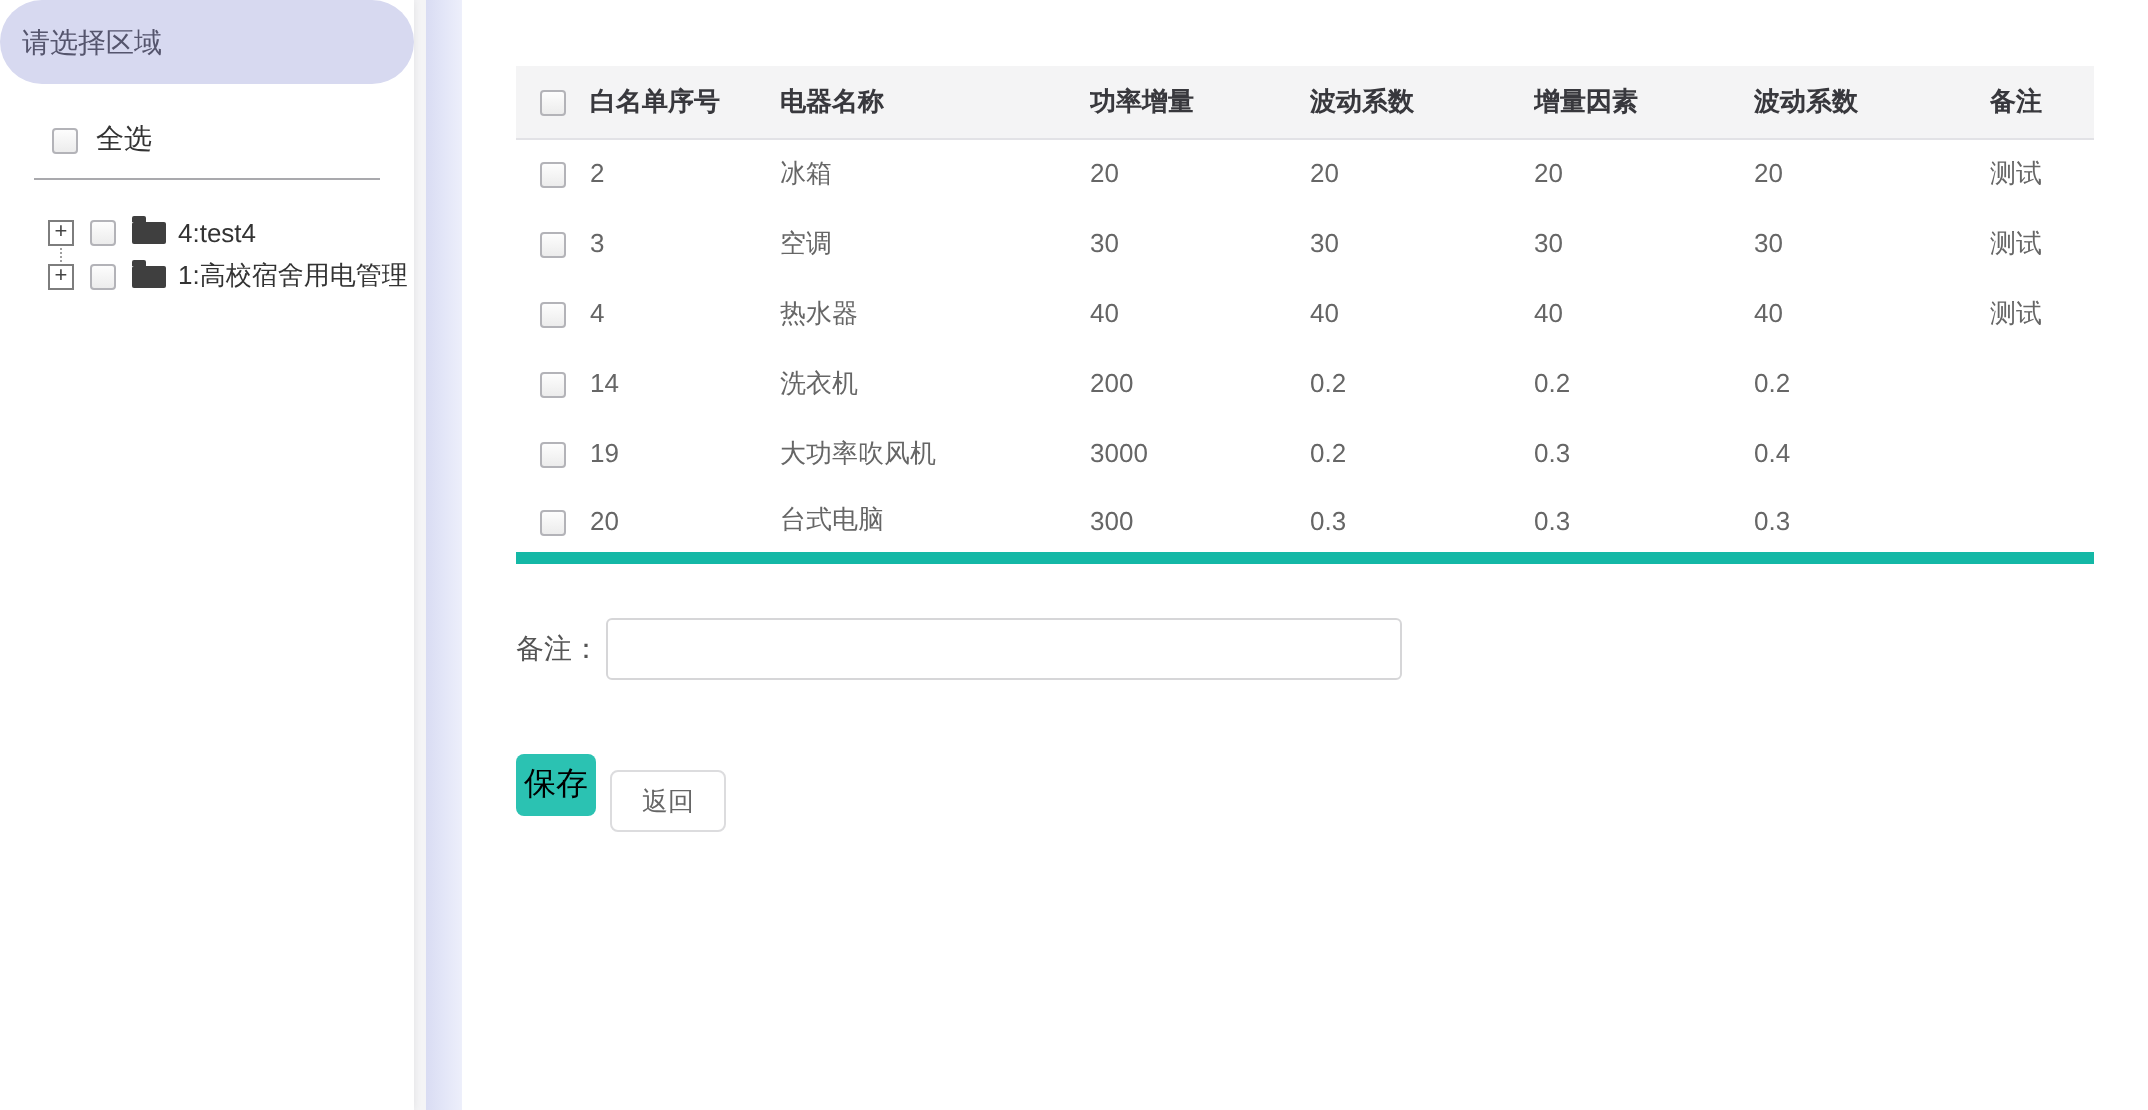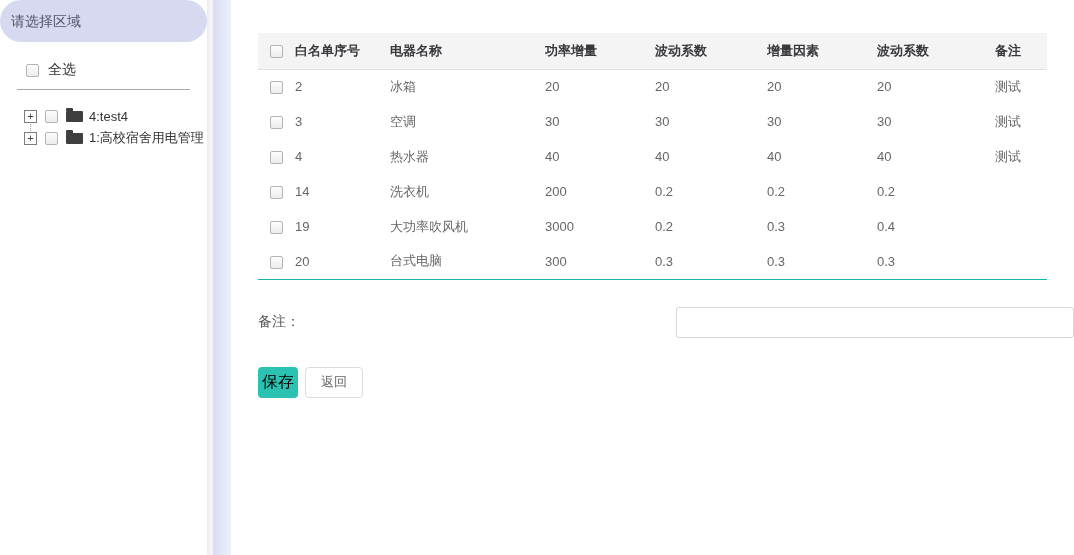--- a/index.html
+++ b/index.html
@@ -62,49 +62,49 @@
     display:inline-block; width:13px; height:13px;
     border:1px solid #b3b3b8; border-radius:2px;
     background:linear-gradient(#fdfdfd,#ececec);
     vertical-align:middle; cursor:pointer; flex:0 0 13px;
   }
 
   
   .main-body { padding:33px 0 0 27px; }
   table.wl {
     width:calc(100% - 27px); border-collapse:collapse; table-layout:fixed;
-    border-bottom:1px solid #14b8a6;
+    border-bottom:6px solid #14b8a6;
   }
   table.wl th {
     height:36px; background:#f4f4f5; text-align:left;
     font-size:13px; font-weight:bold; color:#38383d;
     border-bottom:1px solid #e2e2e6; overflow:hidden; white-space:nowrap;
   }
   table.wl td {
     height:35px; font-size:13px; color:#666;
     overflow:hidden; white-space:nowrap;
   }
   .th-check, .td-check { padding-left:12px; }
 
-  .remark-row { display:flex; align-items:center; margin-top:27px;justify-content:space-between; }
+  .remark-row { display:flex; align-items:center; margin-top:27px; }
   .remark-label { font-size:14px; color:#555; margin-right:3px; }
   .remark-input {
     width:398px; height:31px; border:1px solid #d6d6d8; border-radius:3px;
     font-size:13px; padding:0 8px; color:#333; outline:none; background:#fff;
   }
   .btn-row { margin-top:29px; display:flex; align-items:center; }
   .btn-save {
     height:31px; padding:0 4px; background:#2bc2b2; color:#000000;
     border:none; border-radius:4px; font-size:16px; cursor:pointer;
     font-family:inherit;
   }
   .btn-back {
     height:31px; padding:0 15px; background:#fff; color:#666;
     border:1px solid #dcdcde; border-radius:4px; font-size:13px; cursor:pointer;
-    margin-left:7px; font-family:inherit;
+    margin-left:7px; font-family:inherit;margin-top:16px;
   }
 </style>
 </head>
 <body>
 
 <div class="sidebar">
   <div class="panel-header">请选择区域</div>
   <div class="side-body">
     <div class="select-all-row">
       <span class="cb"></span>

